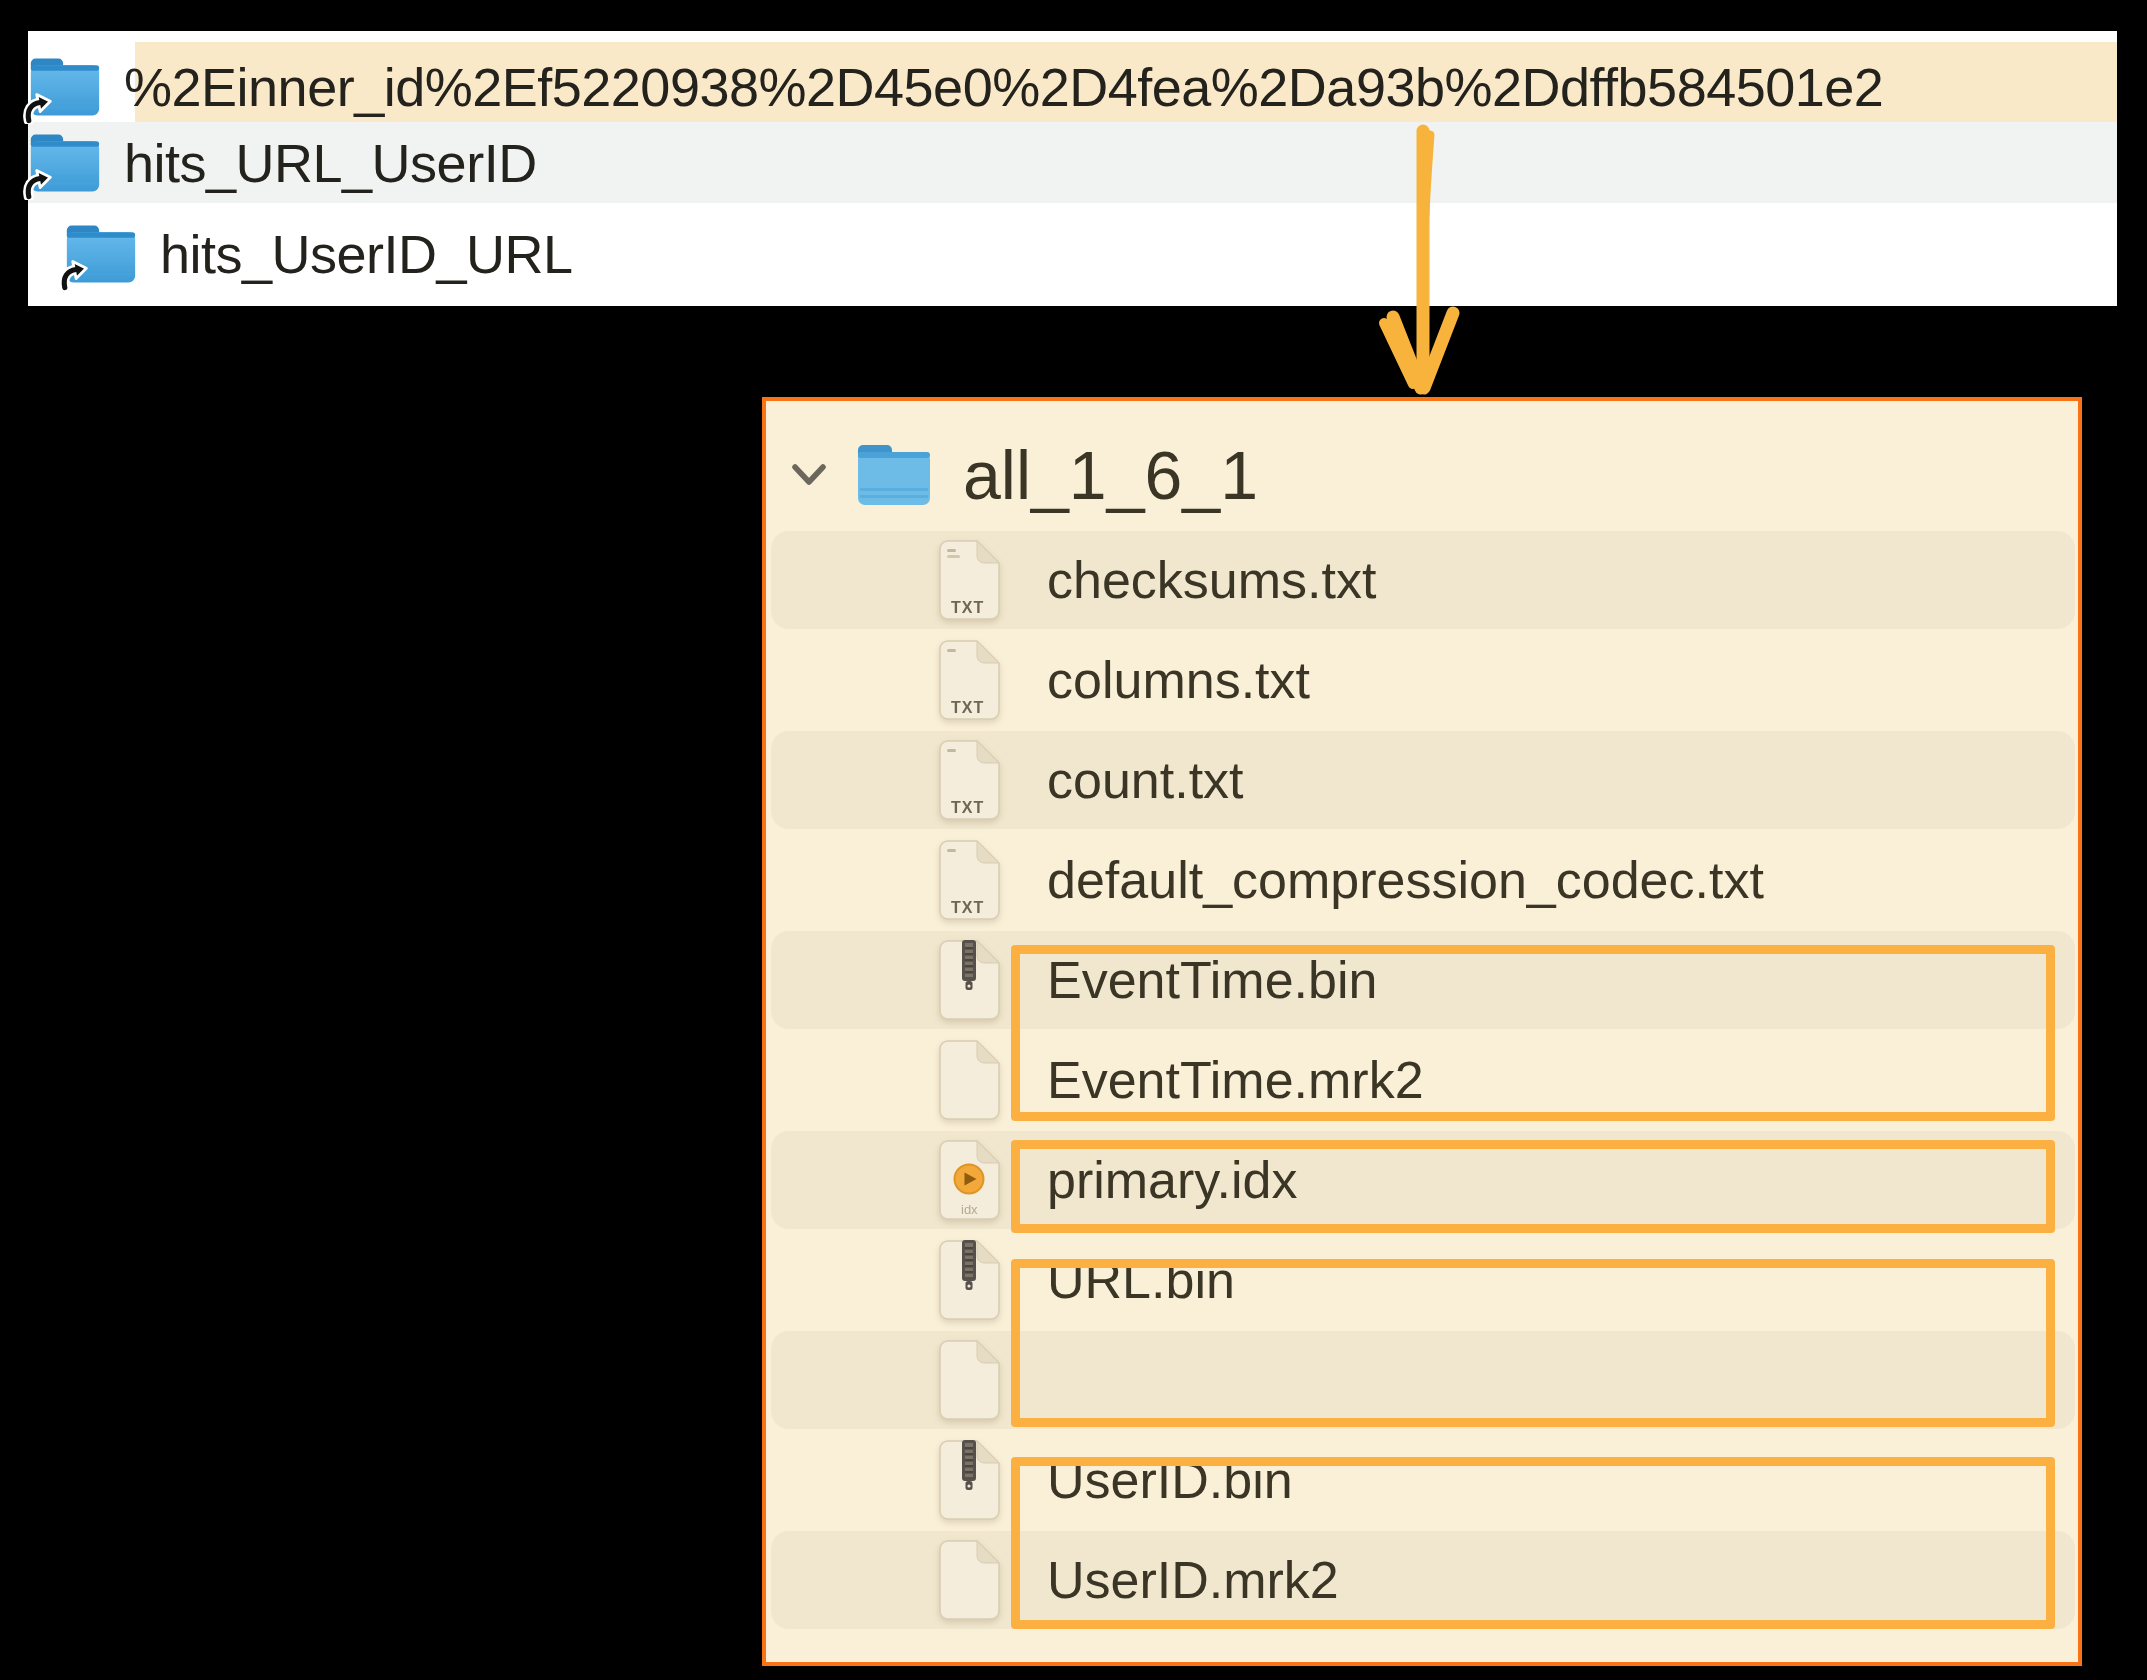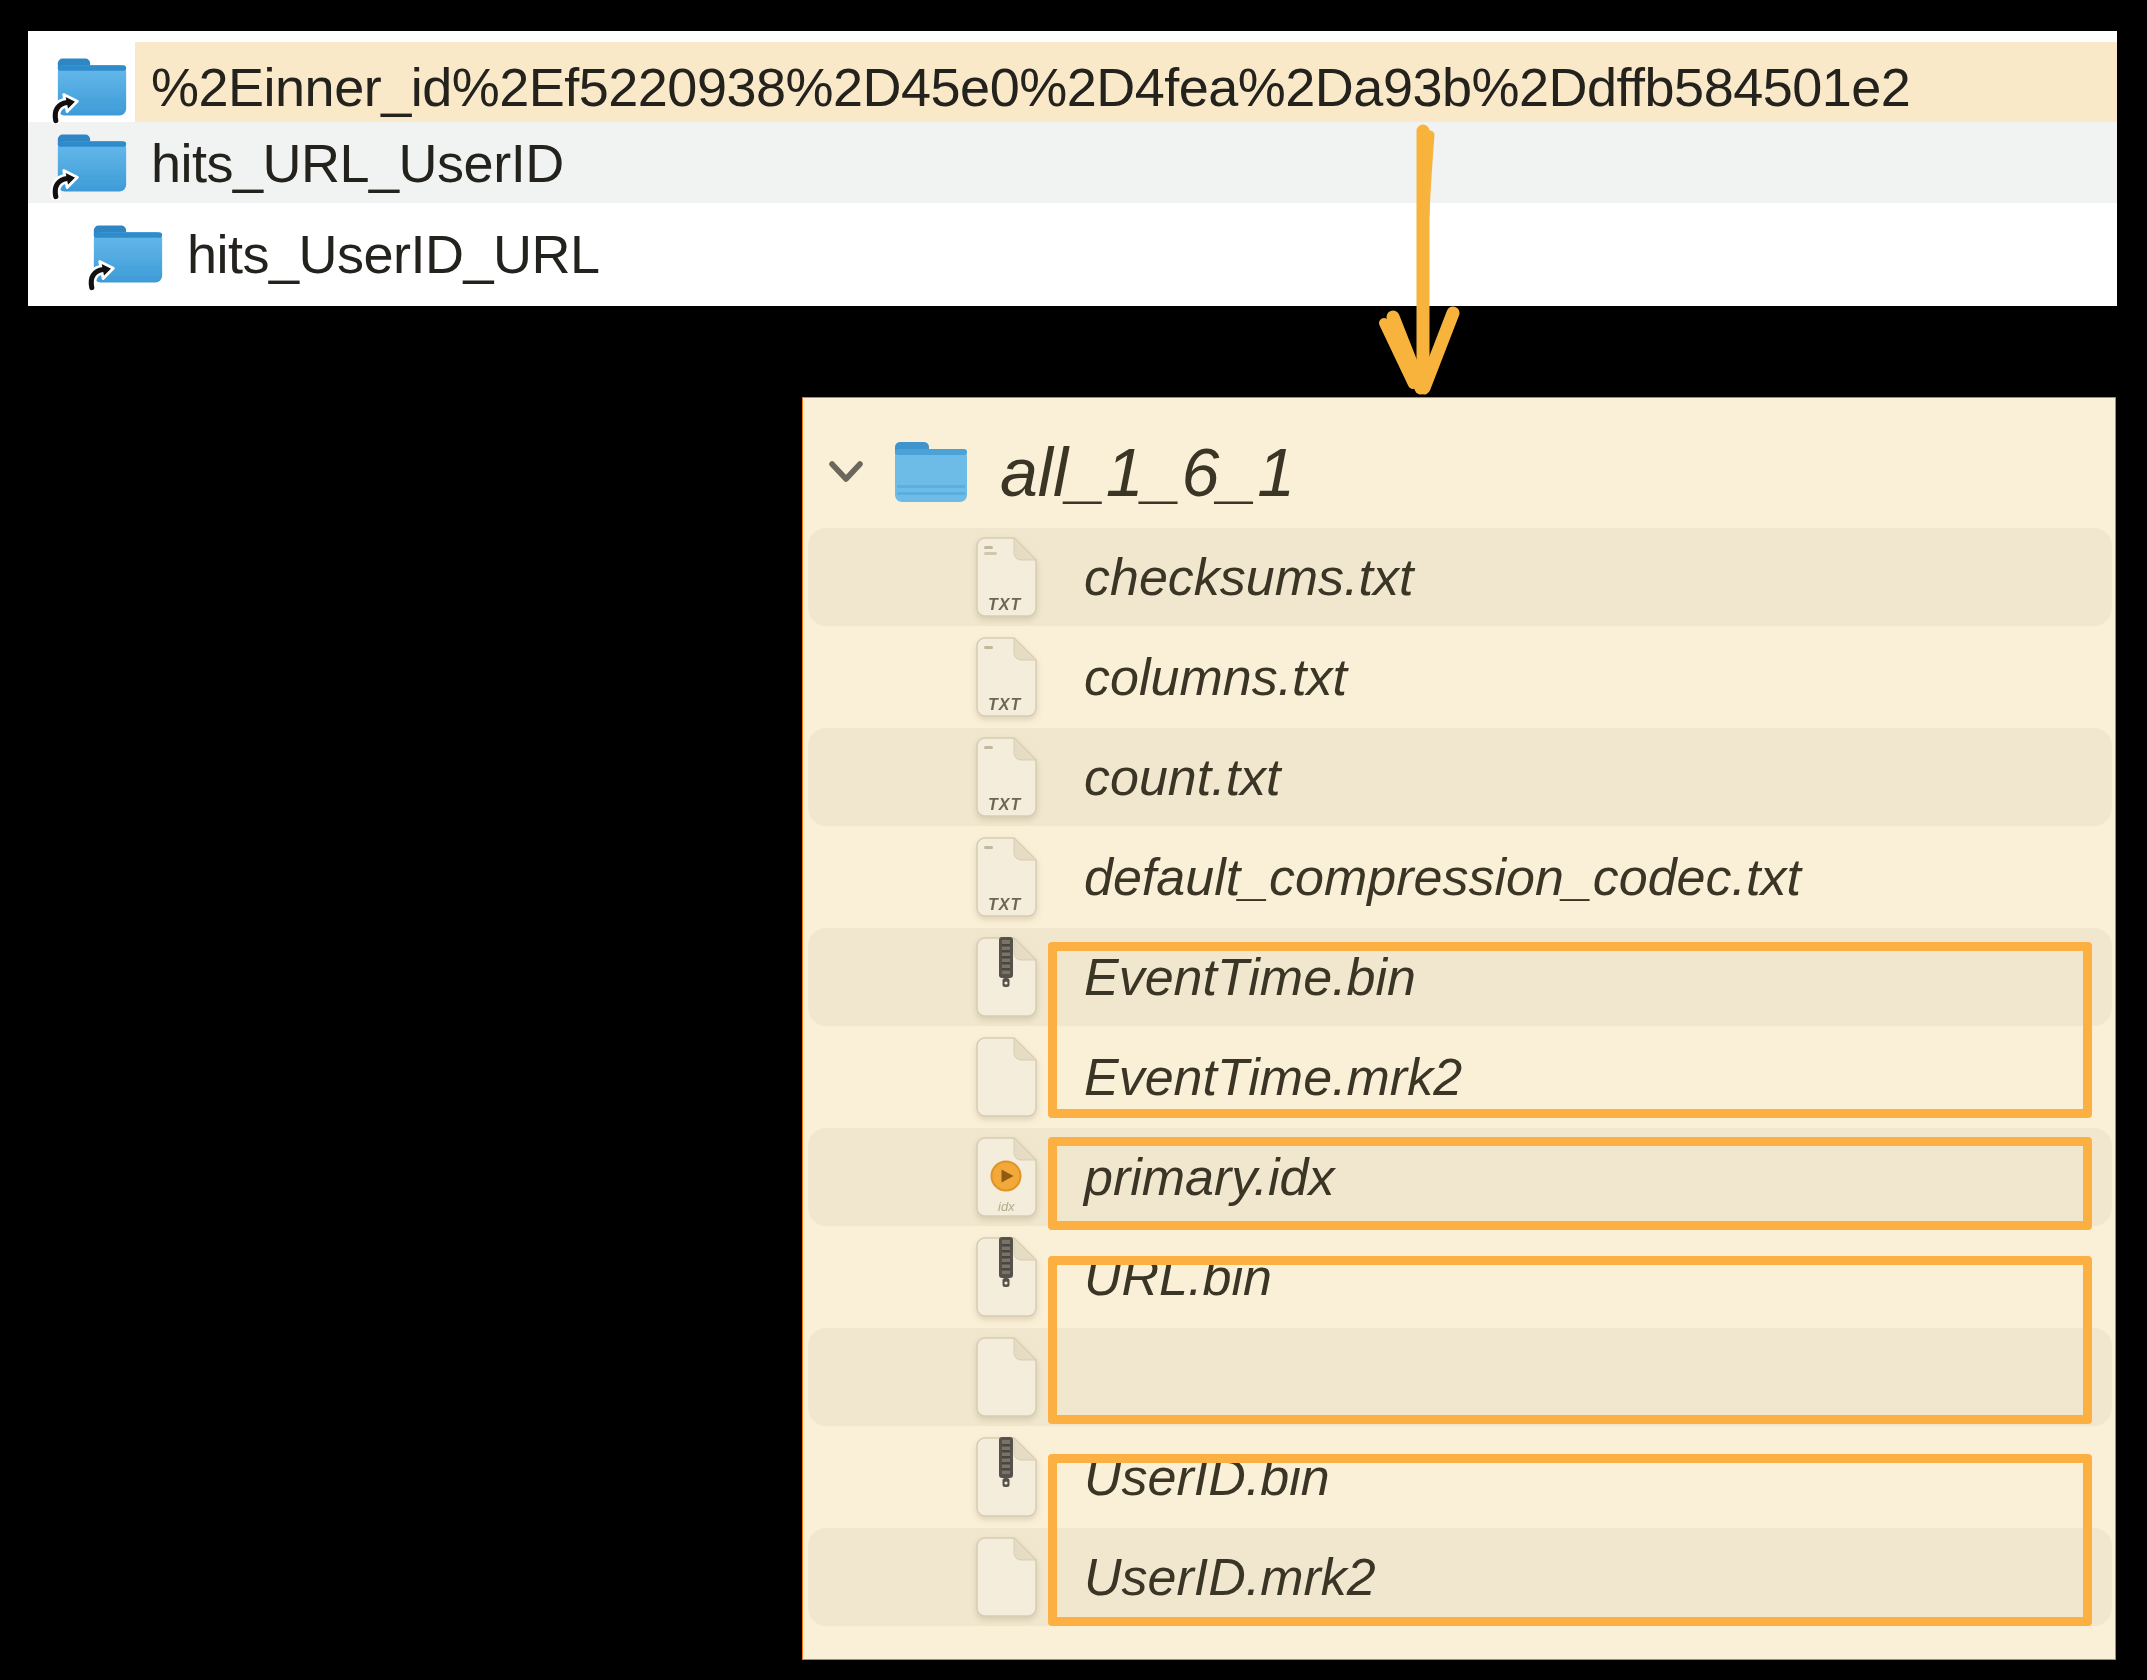--- a/index.html
+++ b/index.html
@@ -1,36 +1,36 @@
 <!DOCTYPE html>
 <html><head>
 <meta charset="utf-8">
 <style>
   html,body{margin:0;padding:0;background:#000;}
   body{position:relative;width:2147px;height:1680px;overflow:hidden;
        font-family:"Liberation Sans","DejaVu Sans",sans-serif;}
 
   
   #top-panel{position:absolute;left:28px;top:31px;width:2089px;height:275px;background:#ffffff;}
-  .trow{position:absolute;left:0;width:100%;display:flex;align-items:center;padding-left:27px;box-sizing:border-box;}
+  .trow{position:absolute;left:0;width:100%;display:flex;align-items:center;box-sizing:border-box;}
   .trow-0{top:11px;height:89px;}
   .trow-1{top:91px;height:81px;background:#F1F3F2;}
   .trow-2{top:181px;height:83px;margin-left:36px;}
   .sel-highlight{position:absolute;left:107px;right:0;top:0;bottom:0;background:#FAE9C9;}
   .ficon-wrap{position:relative;width:74px;height:64px;flex:0 0 74px;z-index:1;}
   .ficon-wrap svg.folder{width:74px;height:64px;display:block;}
   .ficon-wrap svg.badge{position:absolute;left:-6px;bottom:-5px;width:34px;height:34px;}
   .tlabel{z-index:1;margin-left:22px;font-size:54px;color:#23221D;white-space:nowrap;letter-spacing:-0.5px;}
 
   
   #arrow-svg{position:absolute;left:1366px;top:123px;width:124px;height:288px;}
 
   
-  #tree-panel{position:absolute;left:802px;top:397px;width:1312px;height:1261px;
-              box-sizing:content-box;border:1px solid #f97316;background:#FAF0D8;font-style:italic;}
+  #tree-panel{position:absolute;left:762px;top:397px;width:1312px;height:1261px;
+              box-sizing:content-box;border:4px solid #f97316;background:#FAF0D8;}
   .root-row{position:absolute;top:19px;left:0;right:0;height:110px;display:flex;align-items:center;}
   .chev{margin-left:25px;width:36px;height:26px;flex:0 0 36px;}
   .root-row .ficon-wrap{margin-left:28px;width:78px;height:66px;flex:0 0 78px;}
   .root-row .ficon-wrap svg.folder{width:78px;height:66px;}
   .root-label{margin-left:30px;font-size:68px;color:#3B3526;white-space:nowrap;}
 
   .file-row{position:absolute;left:0;right:0;height:100px;text-align:center;}
   .file-row.zebra::before{content:"";position:absolute;left:5px;right:3px;top:1px;bottom:1px;
                           background:#F0E7CE;border-radius:18px;}
   .file-row .page{position:absolute;left:166px;top:8px;width:74px;height:84px;

